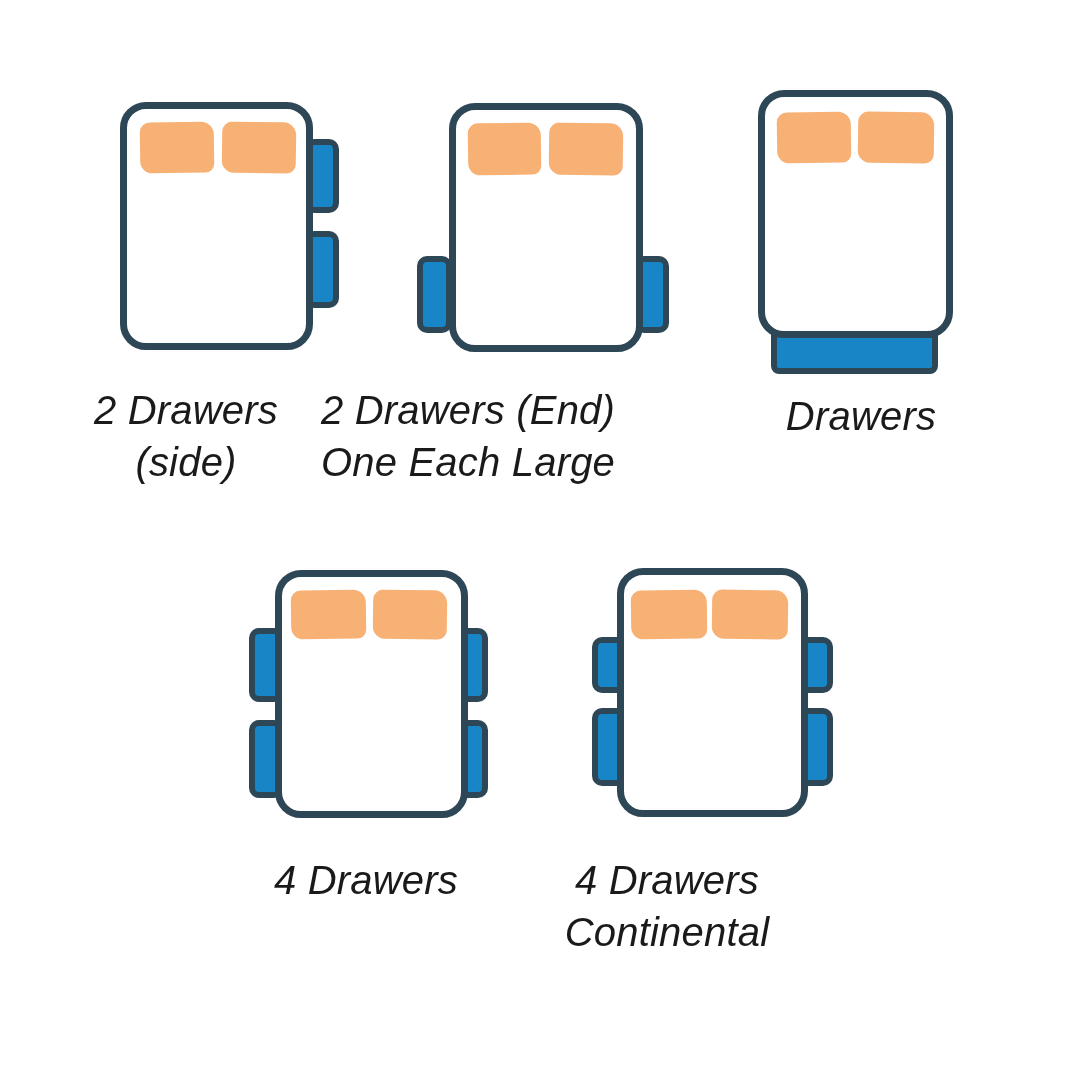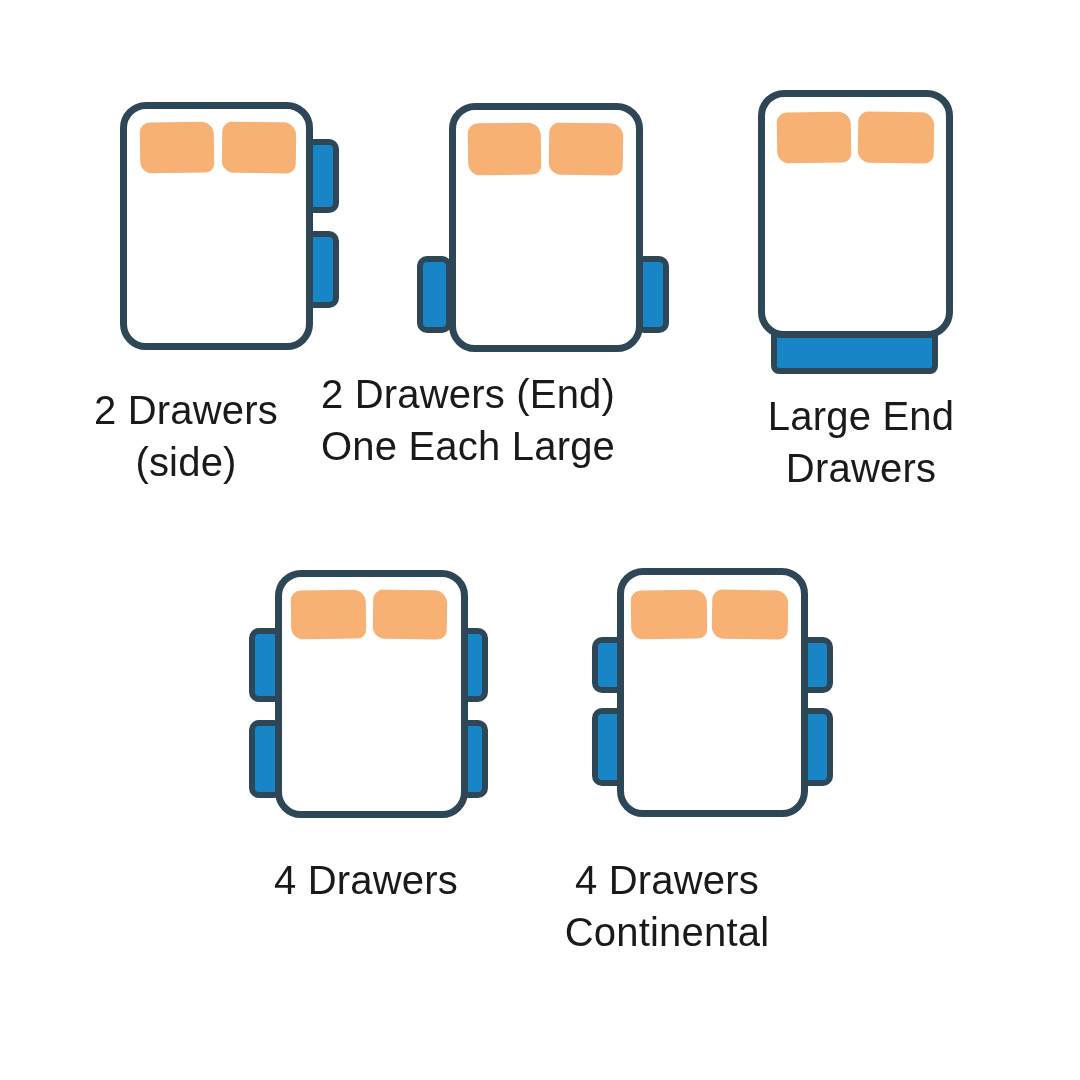--- a/index.html
+++ b/index.html
@@ -43,36 +43,37 @@
   .drawer.end{border-radius:8px;}
   .label{
     position:absolute;
     z-index:5;
     text-align:center;
     color:var(--color-text);
     font-size:40px;
     line-height:52px;
     letter-spacing:0.2px;
     white-space:nowrap;
+    font-style:italic;
   }
   .label span{display:block;}
   
   #f1-bed{left:120px;top:102px;width:193px;height:248px;}
   #f1-p1{left:13px;top:13px;width:74px;height:51px;}
   #f1-p2{left:95px;top:13px;width:74px;height:51px;}
   #f1-d1{left:304px;top:139px;width:35px;height:74px;}
   #f1-d2{left:304px;top:231px;width:35px;height:77px;}
   #f1-label{left:66px;top:384px;width:240px;}
   
   #f2-bed{left:449px;top:103px;width:194px;height:249px;}
   #f2-p1{left:12px;top:13px;width:73px;height:52px;}
   #f2-p2{left:93px;top:13px;width:74px;height:52px;}
   #f2-d1{left:417px;top:256px;width:35px;height:77px;}
   #f2-d2{left:634px;top:256px;width:35px;height:77px;}
-  #f2-label{left:298px;top:368px;width:340px;}
+  #f2-label{left:298px;top:384px;width:340px;}
   
   #f3-bed{left:758px;top:90px;width:195px;height:248px;}
   #f3-p1{left:12px;top:15px;width:74px;height:51px;}
   #f3-p2{left:93px;top:15px;width:76px;height:51px;}
   #f3-d1{left:771px;top:322px;width:167px;height:52px;}
   #f3-label{left:741px;top:390px;width:240px;}
   
   #f4-bed{left:275px;top:570px;width:193px;height:248px;}
   #f4-p1{left:9px;top:13px;width:75px;height:49px;}
   #f4-p2{left:91px;top:13px;width:74px;height:49px;}
@@ -122,21 +123,20 @@
     </div>
   </section>
 
   <section>
     <div id="f3-d1" class="drawer end"></div>
     <div id="f3-bed" class="bed">
       <div id="f3-p1" class="pillow tilt-l"></div>
       <div id="f3-p2" class="pillow tilt-r"></div>
     </div>
     <div id="f3-label" class="label">
-      <span>Large End</span>
       <span>Drawers</span>
     </div>
   </section>
 
   <section>
     <div id="f4-d1" class="drawer"></div>
     <div id="f4-d2" class="drawer"></div>
     <div id="f4-d3" class="drawer"></div>
     <div id="f4-d4" class="drawer"></div>
     <div id="f4-bed" class="bed">

